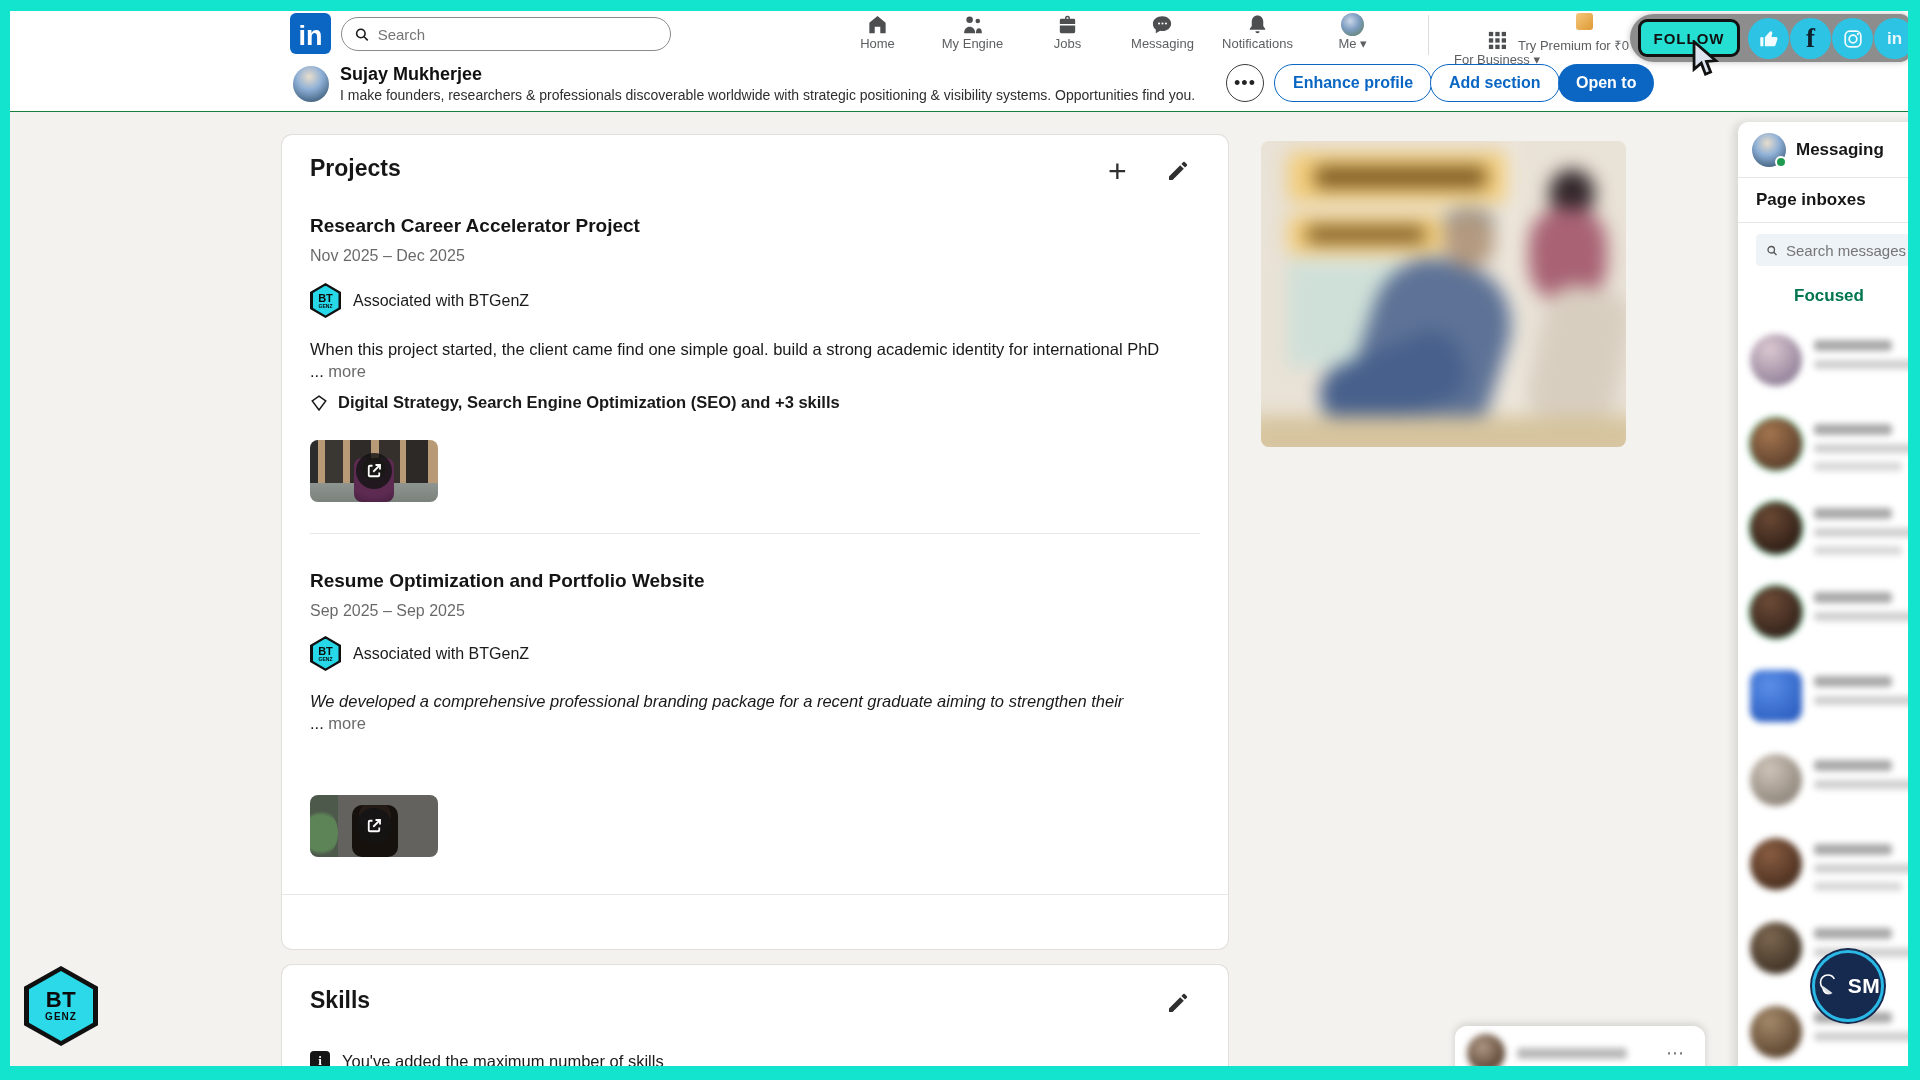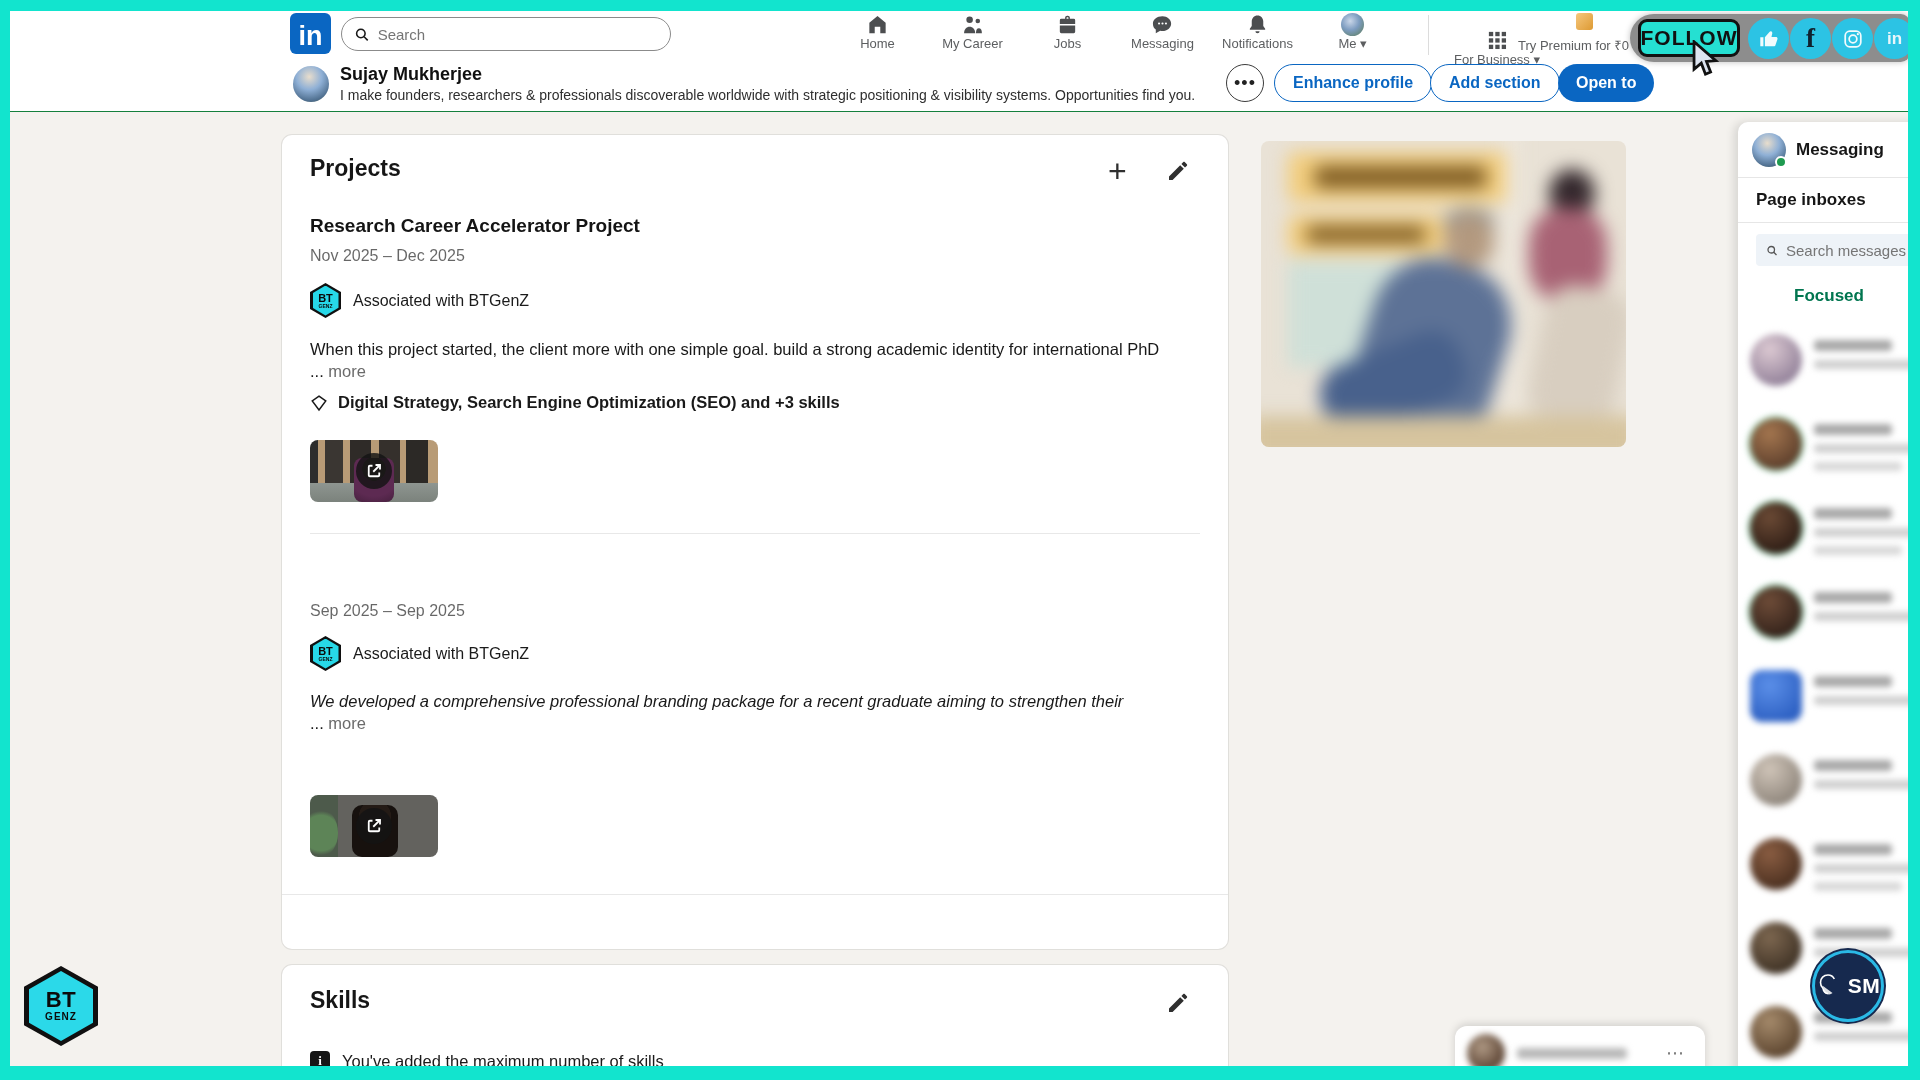--- a/index.html
+++ b/index.html
@@ -33,21 +33,21 @@
   .vdivider { position:absolute; left:1418px; top:4px; width:1px; height:40px; background:#dcdcdc; }
   .forbiz { position:absolute; left:1432px; top:16px; width:110px; }
   .premium-sq { position:absolute; left:1566px; top:2px; width:17px; height:17px; border-radius:3px;
     background:linear-gradient(135deg,#f6c77d,#dd9a33); }
   .premium-label { position:absolute; left:1508px; top:25px; font-size:13px; color:#5c5e60; white-space:nowrap; }
 
   
   .follow-strip { position:absolute; left:1630px; top:14px; width:280px; height:48px; background:#8d8d8d;
     border-radius:26px 10px 10px 26px; z-index:12; box-shadow:0 0 6px rgba(0,0,0,.25); }
   .follow-btn { position:absolute; left:8px; top:5px; width:102px; height:38px; background:#25e0d2;
-    border:3px solid #121212; border-radius:9px; color:#111; font-weight:bold; font-size:21px;
+    border:3px solid #121212; border-radius:9px; color:#111; font-weight:bold; font-size:15px;
     letter-spacing:1px; display:flex; align-items:center; justify-content:center; cursor:pointer;
     font-family:"Liberation Sans", sans-serif;text-align:right; }
   .soc { position:absolute; top:4px; width:41px; height:41px; border-radius:50%; background:#2cc3e4;
     display:flex; align-items:center; justify-content:center; cursor:pointer; }
   .soc.fb { color:#10212e; font-weight:bold; font-size:27px; font-family:"Liberation Serif", serif; }
   .soc.in2 { color:#e8f6fb; font-weight:bold; font-size:17px; }
   .cursor-arrow { position:absolute; left:60px; top:26px; z-index:13; }
 
   
   .profilebar { position:absolute; left:10px; top:56px; right:12px; height:56px; background:#fff;
@@ -227,21 +227,21 @@
           </svg>
         <span class="nlabel">Home</span>
       </div>
       <div class="navitem">
         <svg viewBox="0 0 24 24" fill="#4c4e50">
             <circle cx="9" cy="7" r="3.4"></circle>
             <path d="M3.2 21c0-4 2.6-6.6 5.8-6.6S14.8 17 14.8 21z"></path>
             <circle cx="17.5" cy="8.3" r="2.4"></circle>
             <path d="M15.6 21c.1-2.9 1-5 3-5 2.1 0 3.2 2.1 3.2 5z"></path>
           </svg>
-        <span class="nlabel">My Career</span>
+        <span class="nlabel">My Engine</span>
       </div>
       <div class="navitem">
         <svg viewBox="0 0 24 24" fill="#4c4e50">
             <path d="M9.5 6V5c0-1.2 1-2.2 2.2-2.2h.6c1.2 0 2.2 1 2.2 2.2v1h4A1.5 1.5 0 0 1 20 7.5v4H4v-4A1.5 1.5 0 0 1 5.5 6zM11 5v1h2V5a.6.6 0 0 0-.6-.6h-.8A.6.6 0 0 0 11 5zM4 13h16v6.5A1.5 1.5 0 0 1 18.5 21h-13A1.5 1.5 0 0 1 4 19.5z"></path>
           </svg>
         <span class="nlabel">Jobs</span>
       </div>
       <div class="navitem">
         <svg viewBox="0 0 24 24" fill="#4c4e50">
             <path d="M12 3.5c5 0 9 3.4 9 7.6s-4 7.6-9 7.6c-.8 0-1.6-.1-2.4-.3L5 21v-3.8c-1.9-1.4-3-3.4-3-6.1 0-4.2 4-7.6 10-7.6z"></path>
@@ -330,39 +330,40 @@
     <div class="pj-dates" style="top:112px">Nov 2025 – Dec 2025</div>
     <div class="assoc-row" style="top:148px">
       <div class="hex hex-sm-outer">
           <div class="hex hex-sm-inner">
             <span class="bt">BT</span>
             <span class="gz">GENZ</span>
           </div>
         </div>
       <span class="assoc-label">Associated with BTGenZ</span>
     </div>
-    <div class="pj-desc" style="top:203px">When this project started, the client more with one simple goal. build a strong academic identity for international PhD</div>
+    <div class="pj-desc" style="top:203px">When this project started, the client came find one simple goal. build a strong academic identity for international PhD</div>
     <div class="more-line" style="top:227px"><span>...</span> <span class="more">more</span></div>
     <div class="skill-row" style="top:258px">
       <svg width="18" height="18" viewBox="0 0 24 24" fill="none" stroke="#191919" stroke-width="2">
           <path d="M12 2.8 21 9.2 12 21.2 3 9.2z"></path>
         </svg>
       <span class="stext">Digital Strategy, Search Engine Optimization (SEO) and +3 skills</span>
     </div>
     <div class="pj-thumb thumb1" style="top:305px">
       <div class="ext-overlay">
         <svg width="18" height="18" viewBox="0 0 24 24" fill="none" stroke="#fff" stroke-width="2.4">
             <path d="M10 5H6.5A1.5 1.5 0 0 0 5 6.5v11A1.5 1.5 0 0 0 6.5 19h11a1.5 1.5 0 0 0 1.5-1.5V14"></path>
             <path d="M14 4h6v6"></path>
             <path d="M20 4 11 13"></path>
           </svg>
       </div>
     </div>
     <div class="divider" style="top:398px"></div>
 
+    <div class="pj-title" style="top:435px">Resume Optimization and Portfolio Website</div>
     <div class="pj-dates" style="top:467px">Sep 2025 – Sep 2025</div>
     <div class="assoc-row" style="top:501px">
       <div class="hex hex-sm-outer">
           <div class="hex hex-sm-inner">
             <span class="bt">BT</span>
             <span class="gz">GENZ</span>
           </div>
         </div>
       <span class="assoc-label">Associated with BTGenZ</span>
     </div>

